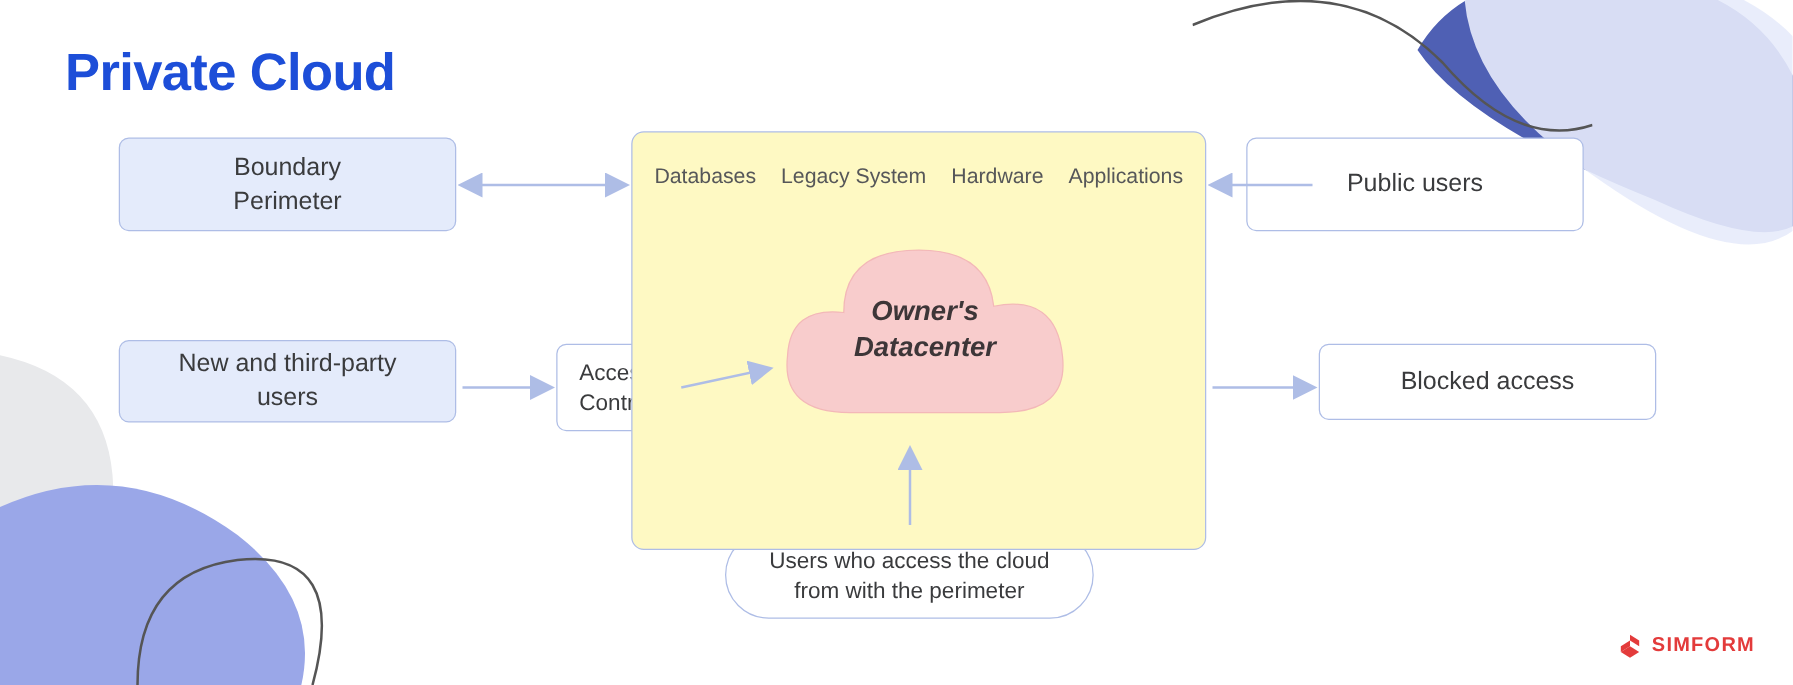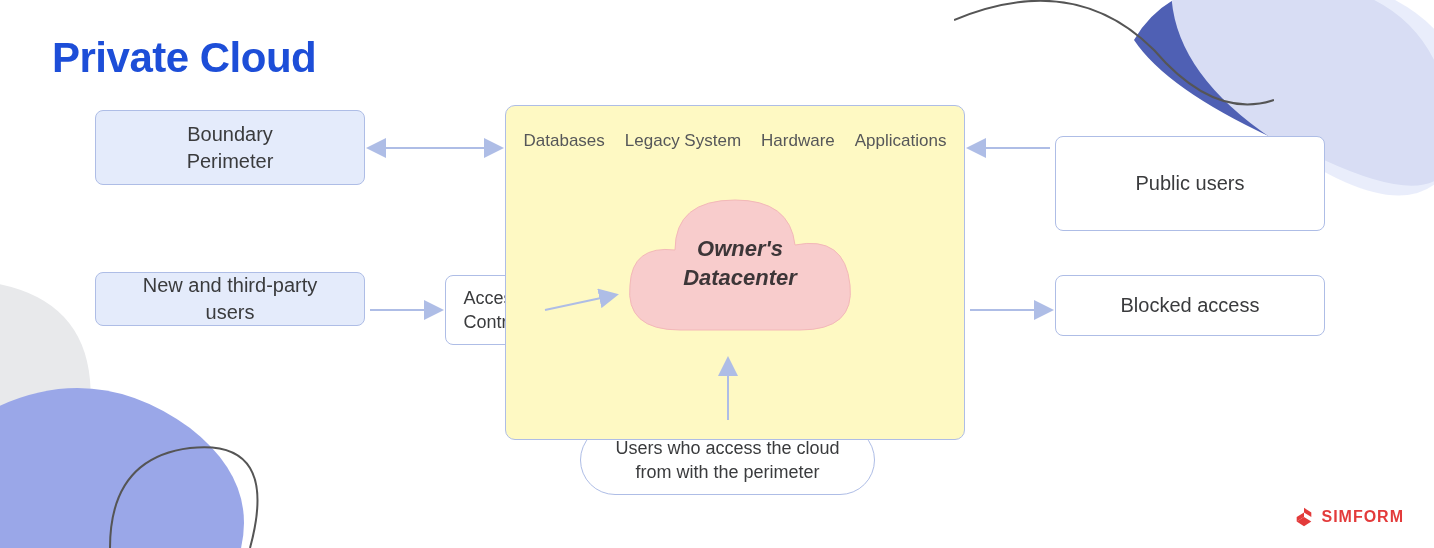--- a/index.html
+++ b/index.html
@@ -41,23 +41,23 @@
     font-size:20px;
     color:#3a3b3d;
     background:#ffffff;
     padding:10px 22px;
     box-sizing:border-box;
     line-height:1.35;
   }
   .box.filled { background:#e4ebfb; }
 
   .box.perimeter   { top:110px; left:95px;  width:270px; height:75px; }
-  .box.thirdparty  { top:272px; left:95px;  width:270px; height:54px; }
+  .box.thirdparty  { top:272px; left:95px;  width:270px; height:66px; }
   .box.access      { top:275px; left:445px; width:95px;  height:70px; font-size:18px; }
-  .box.public      { top:110px; left:1055px; width:270px; height:95px;margin-top:26px; }
+  .box.public      { top:110px; left:997px; width:270px; height:75px; }
   .box.blocked     { top:275px; left:1055px; width:270px; height:61px; }
   .box.perimusers  { top:425px; left:580px;  width:295px; height:70px; border-radius:36px; font-size:18px; }
 
   .datacenter {
     position:absolute;
     top:105px; left:505px;
     width:460px; height:335px;
     border:1.5px solid #aebde6;
     border-radius:10px;
     background:#fef9c3;

